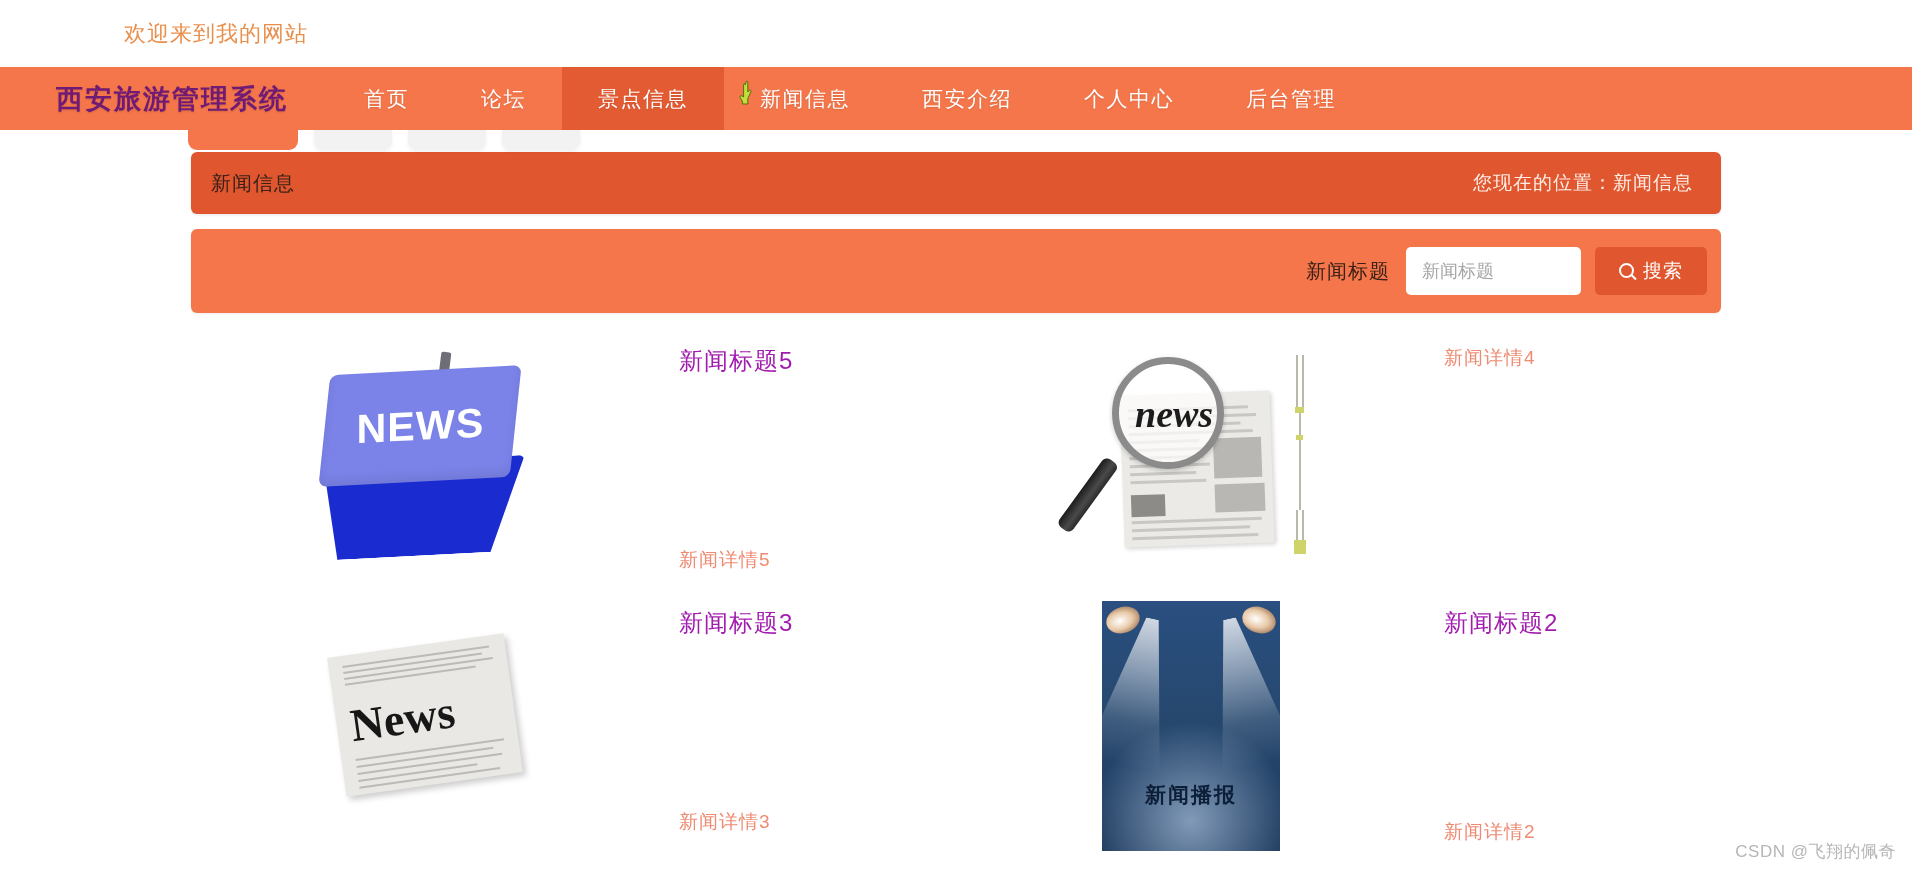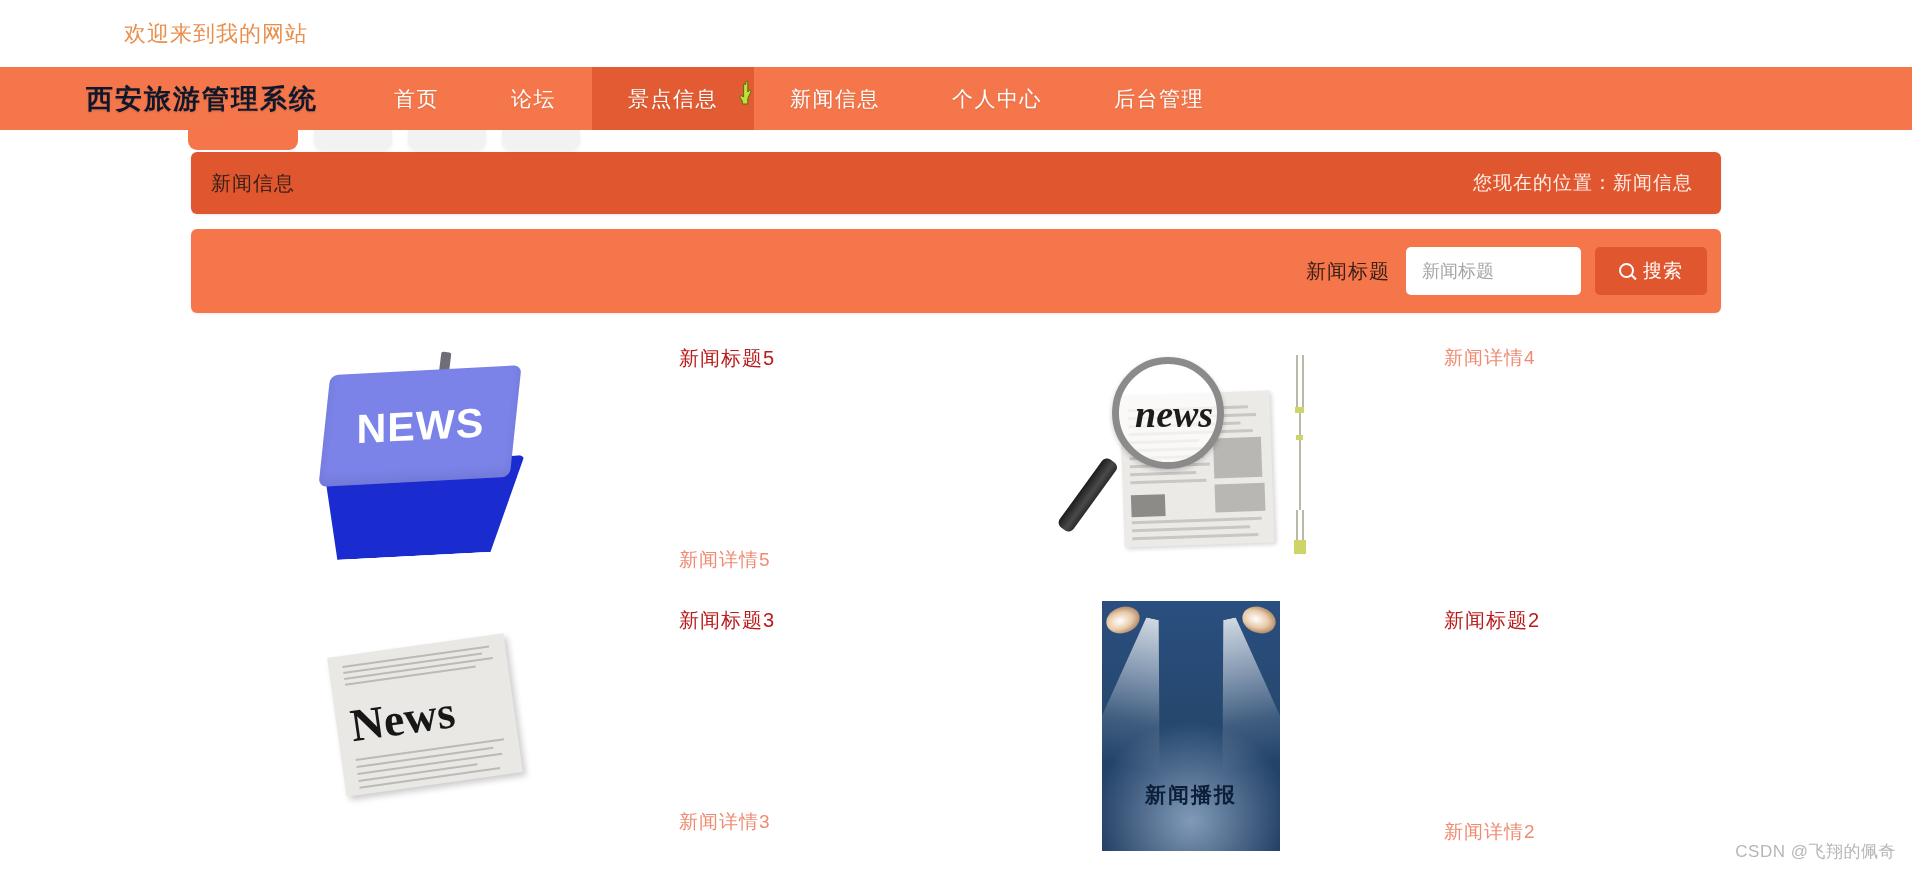--- a/index.html
+++ b/index.html
@@ -28,27 +28,27 @@
   
   .navbar {
     height: 63px;
     background: #f4764a;
     display: flex;
     align-items: stretch;
     position: relative;
     z-index: 5;
   }
   .nav-brand {
-    color: #0f172a;
+    color: #701a75;
     font-size: 27px;
     font-weight: 700;
     letter-spacing: 2px;
     display: flex;
     align-items: center;
-    padding: 0 40px 0 86px;
+    padding: 0 40px 0 56px;
     white-space: nowrap;
     text-shadow: 0 1px 2px rgba(0,0,0,.12);
   }
   .nav-items { display: flex; align-items: stretch; }
   .nav-item {
     color: #ffffff;
     font-size: 21px;
     letter-spacing: 1.5px;
     display: flex;
     align-items: center;
@@ -199,22 +199,22 @@
     justify-content: center;
     padding: 0 16px;
   }
   .news-text-wrap {
     display: flex;
     flex-direction: column;
     justify-content: space-between;
     padding: 6px 0 6px 18px;
   }
   .news-title {
-    color: #b91c1c;
-    font-size: 20px;
+    color: #a21caf;
+    font-size: 24px;
     letter-spacing: 1px;
     cursor: pointer;
   }
   .news-detail {
     color: #ef8b72;
     font-size: 19px;
     letter-spacing: 1px;
     cursor: pointer;
   }
 
@@ -398,20 +398,23 @@
       <span>首页</span>
     </div>
     <div class="nav-item">
       <span>论坛</span>
     </div>
     <div class="nav-item active">
       <span>景点信息</span>
     </div>
     <div class="nav-item">
       <span>新闻信息</span>
+    </div>
+    <div class="nav-item">
+      <span>西安介绍</span>
     </div>
     <div class="nav-item">
       <span>个人中心</span>
     </div>
     <div class="nav-item">
       <span>后台管理</span>
     </div>
   </div>
 
   <div class="ghost-row">

